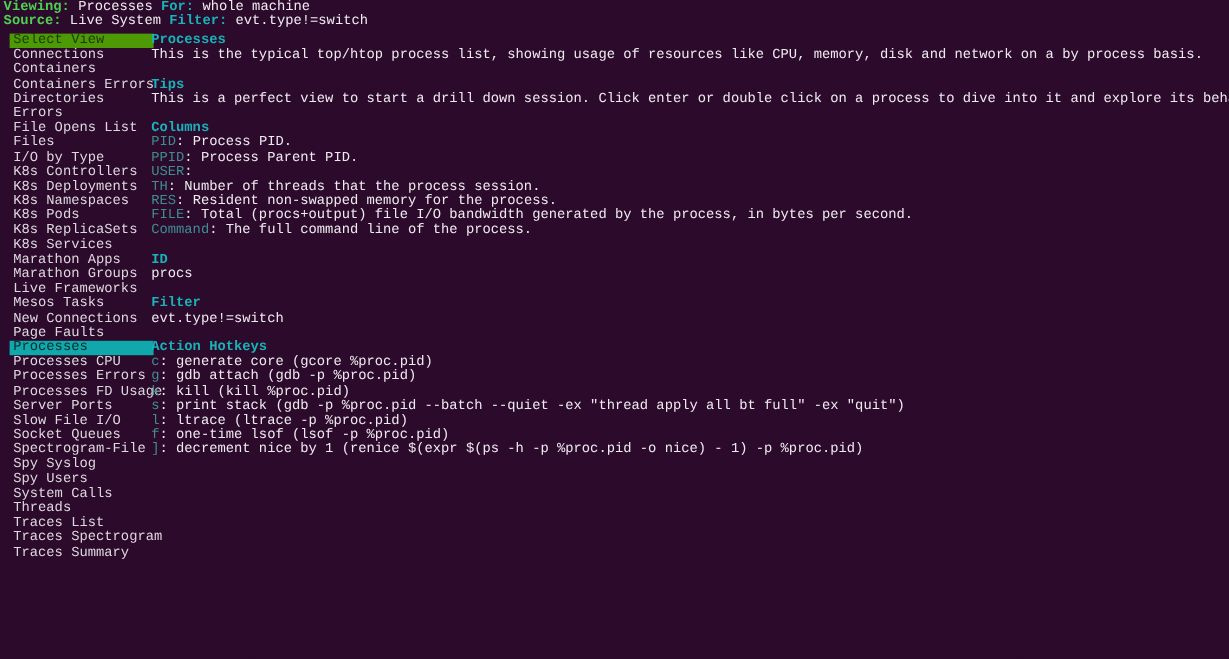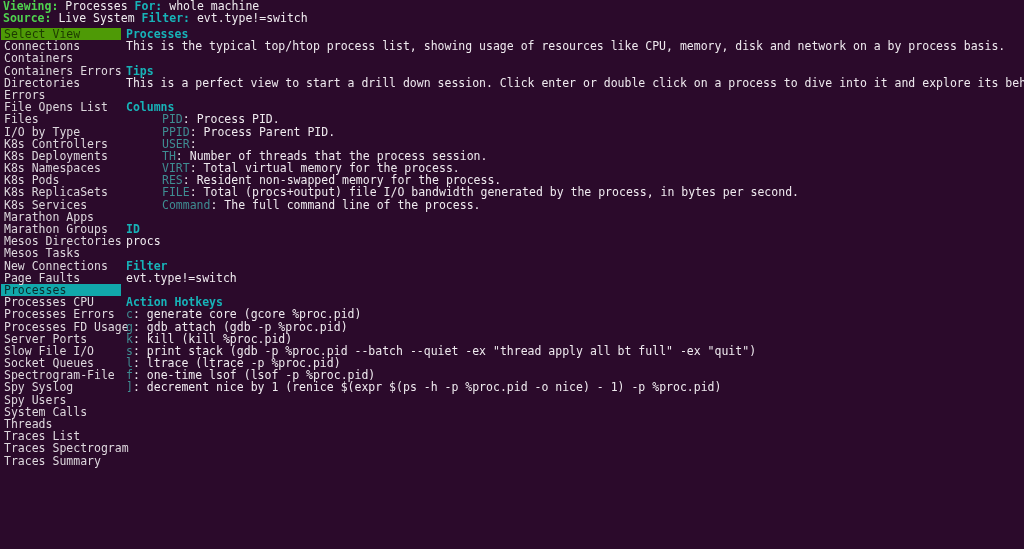--- a/index.html
+++ b/index.html
@@ -15,41 +15,42 @@
     font-size: 11.5px;
     line-height: 12.2px;
     color: #e8e3e8;
     -webkit-font-smoothing: none;
   }
   .screen {
     position: relative;
     width: 888px;
     height: 549px;
     background: #2b0a2b;
+    font-family: Liberation Mono, monospace;
   }
 
   
   .header {
     position: absolute;
     left: 0; top: 0;
     width: 1024px;
   }
   .hrow {
     height: 12.2px;
     white-space: pre;
     padding-left: 3px;
   }
   .k-green { color: #4fd14f; font-weight: bold; }
   .k-teal  { color: #17b3b8; font-weight: bold; }
   .val     { color: #f0ecf0; }
 
   
   .sidebar {
     position: absolute;
-    left: 1px; top: 28px;
+    left: 8px; top: 28px;
     width: 120px;
   }
   .sb-title {
     height: 12.2px;
     line-height: 12.2px;
     background: #4e9a06;
     color: #1d3b02;
     padding-left: 3px;
     white-space: pre;
   }
@@ -76,21 +77,21 @@
     height: 12.2px;
     line-height: 12.2px;
     white-space: pre;
   }
   .m-blank { height: 12.2px; }
   .sec-head {
     color: #17b3b8;
     font-weight: bold;
   }
   .m-text { color: #efeaef; }
-  .colname { color: #3f8d92; margin-left: 36px; }
+  .colname { color: #3f8d92; }
   .hotkey  { color: #3f8d92; }
 </style>
 </head>
 <body>
 
 <div class="screen">
 
   <div class="header">
     <div class="hrow"><span class="k-green">Viewing:</span><span> </span><span class="val">Processes</span><span> </span><span class="k-teal">For:</span><span> </span><span class="val">whole machine</span></div>
     <div class="hrow"><span class="k-green">Source:</span><span> </span><span class="val">Live System</span><span> </span><span class="k-teal">Filter:</span><span> </span><span class="val">evt.type!=switch</span></div>
@@ -108,21 +109,21 @@
         <div class="sb-item">Files</div>
         <div class="sb-item">I/O by Type</div>
         <div class="sb-item">K8s Controllers</div>
         <div class="sb-item">K8s Deployments</div>
         <div class="sb-item">K8s Namespaces</div>
         <div class="sb-item">K8s Pods</div>
         <div class="sb-item">K8s ReplicaSets</div>
         <div class="sb-item">K8s Services</div>
         <div class="sb-item">Marathon Apps</div>
         <div class="sb-item">Marathon Groups</div>
-        <div class="sb-item">Mesos Directories</div>
+        <div class="sb-item">Live Frameworks</div>
         <div class="sb-item">Mesos Tasks</div>
         <div class="sb-item">New Connections</div>
         <div class="sb-item">Page Faults</div>
         <div class="sb-item selected">Processes</div>
         <div class="sb-item">Processes CPU</div>
         <div class="sb-item">Processes Errors</div>
         <div class="sb-item">Processes FD Usage</div>
         <div class="sb-item">Server Ports</div>
         <div class="sb-item">Slow File I/O</div>
         <div class="sb-item">Socket Queues</div>
@@ -145,21 +146,20 @@
     <div class="m-line sec-head">Tips</div>
     <div class="m-line m-text">This is a perfect view to start a drill down session. Click enter or double click on a process to dive into it and explore its behavior.</div>
     <div class="m-blank"></div>
 
     <div class="m-line sec-head">Columns</div>
     <div id="columns-list">
         <div class="m-line"><span class="colname">PID</span><span class="m-text">: Process PID.</span></div>
         <div class="m-line"><span class="colname">PPID</span><span class="m-text">: Process Parent PID.</span></div>
         <div class="m-line"><span class="colname">USER</span><span class="m-text">:</span></div>
         <div class="m-line"><span class="colname">TH</span><span class="m-text">: Number of threads that the process session.</span></div>
-        <div class="m-line"><span class="colname">VIRT</span><span class="m-text">: Total virtual memory for the process.</span></div>
         <div class="m-line"><span class="colname">RES</span><span class="m-text">: Resident non-swapped memory for the process.</span></div>
         <div class="m-line"><span class="colname">FILE</span><span class="m-text">: Total (procs+output) file I/O bandwidth generated by the process, in bytes per second.</span></div>
         <div class="m-line"><span class="colname">Command</span><span class="m-text">: The full command line of the process.</span></div>
       </div>
     <div class="m-blank"></div>
 
     <div class="m-line sec-head">ID</div>
     <div class="m-line m-text">procs</div>
     <div class="m-blank"></div>
 

